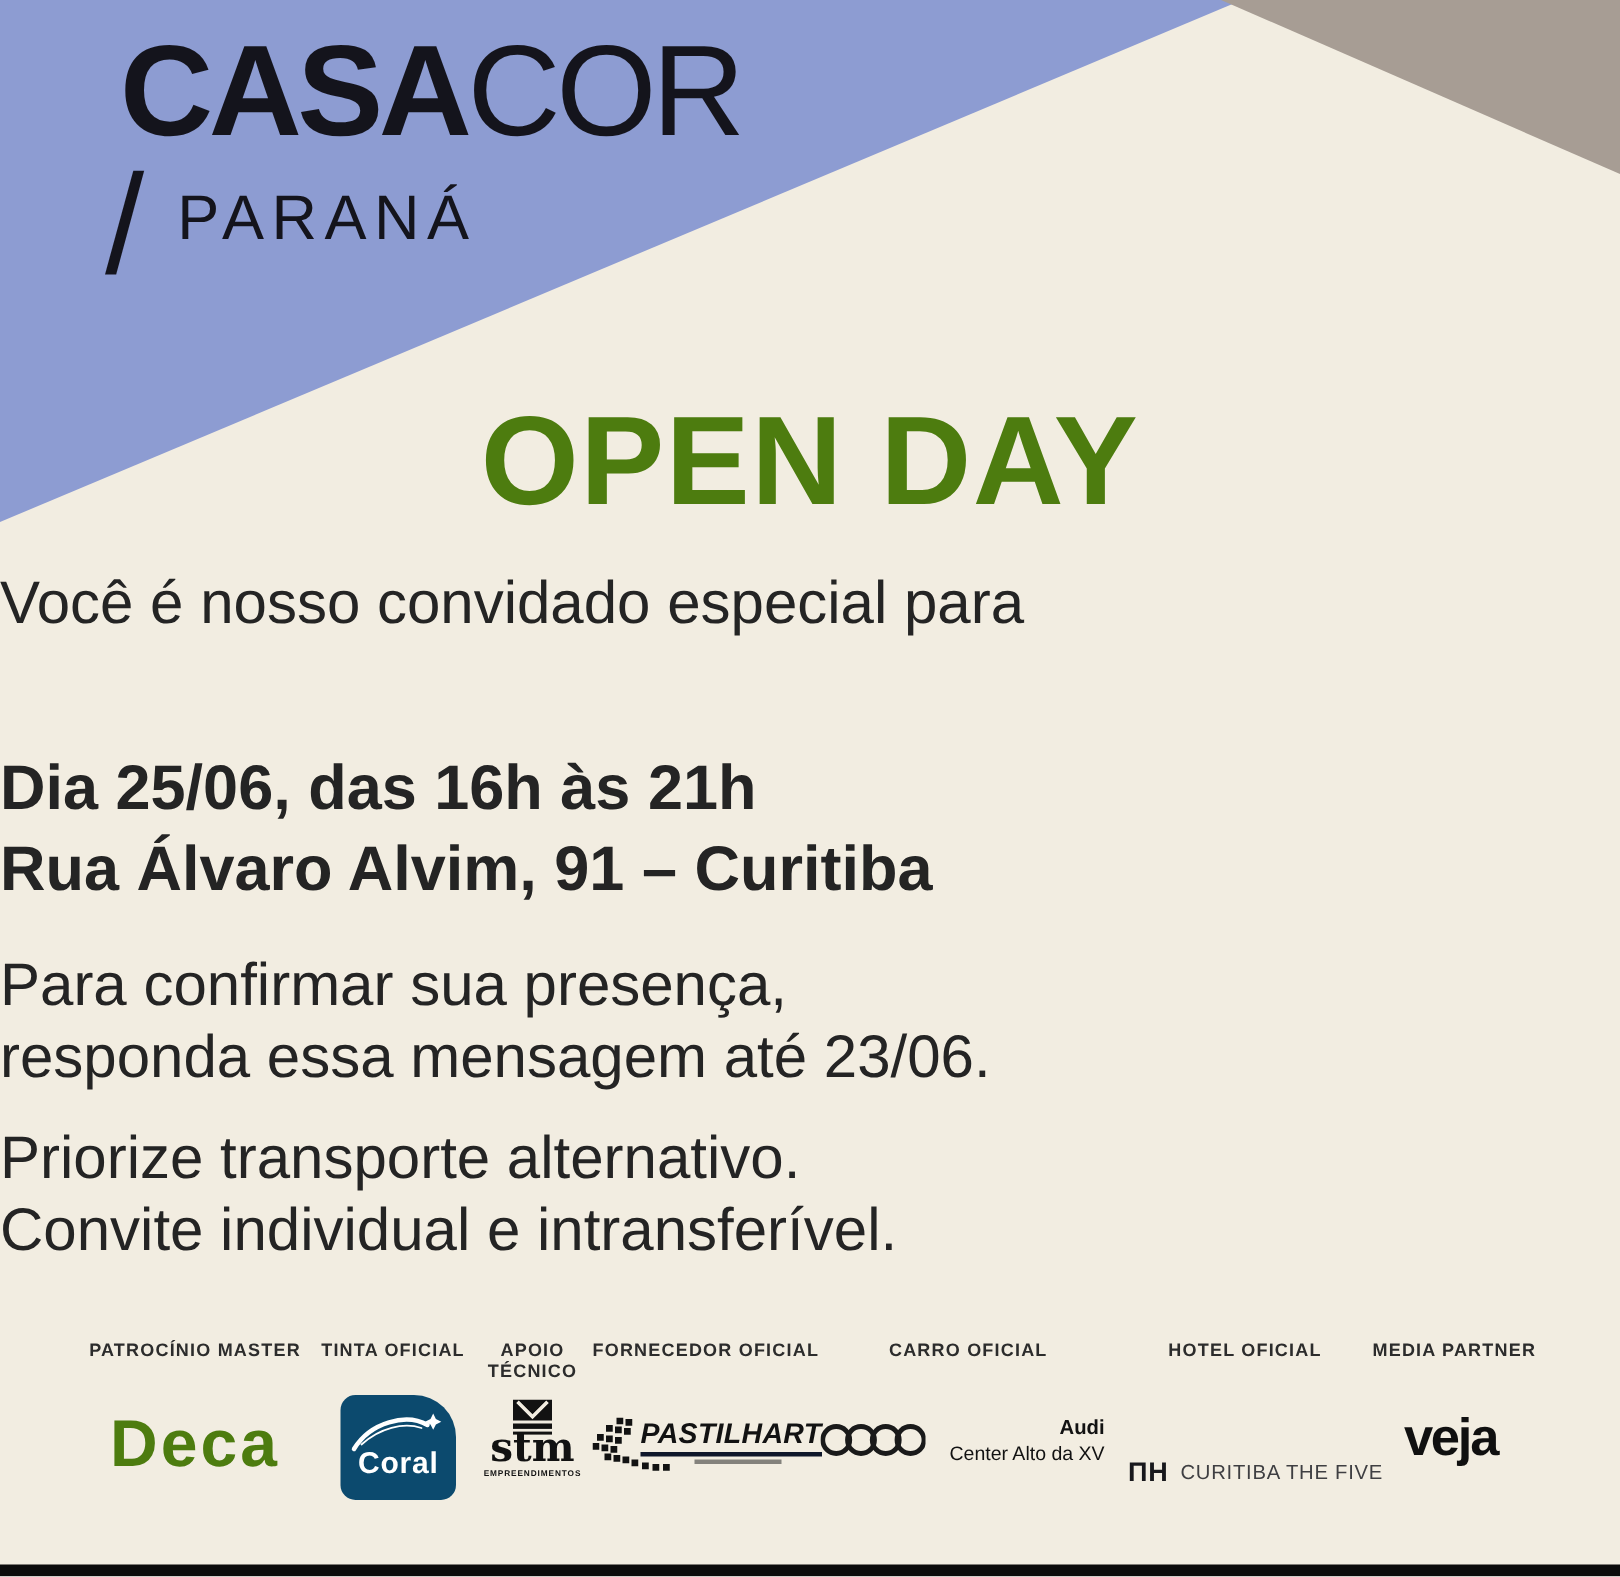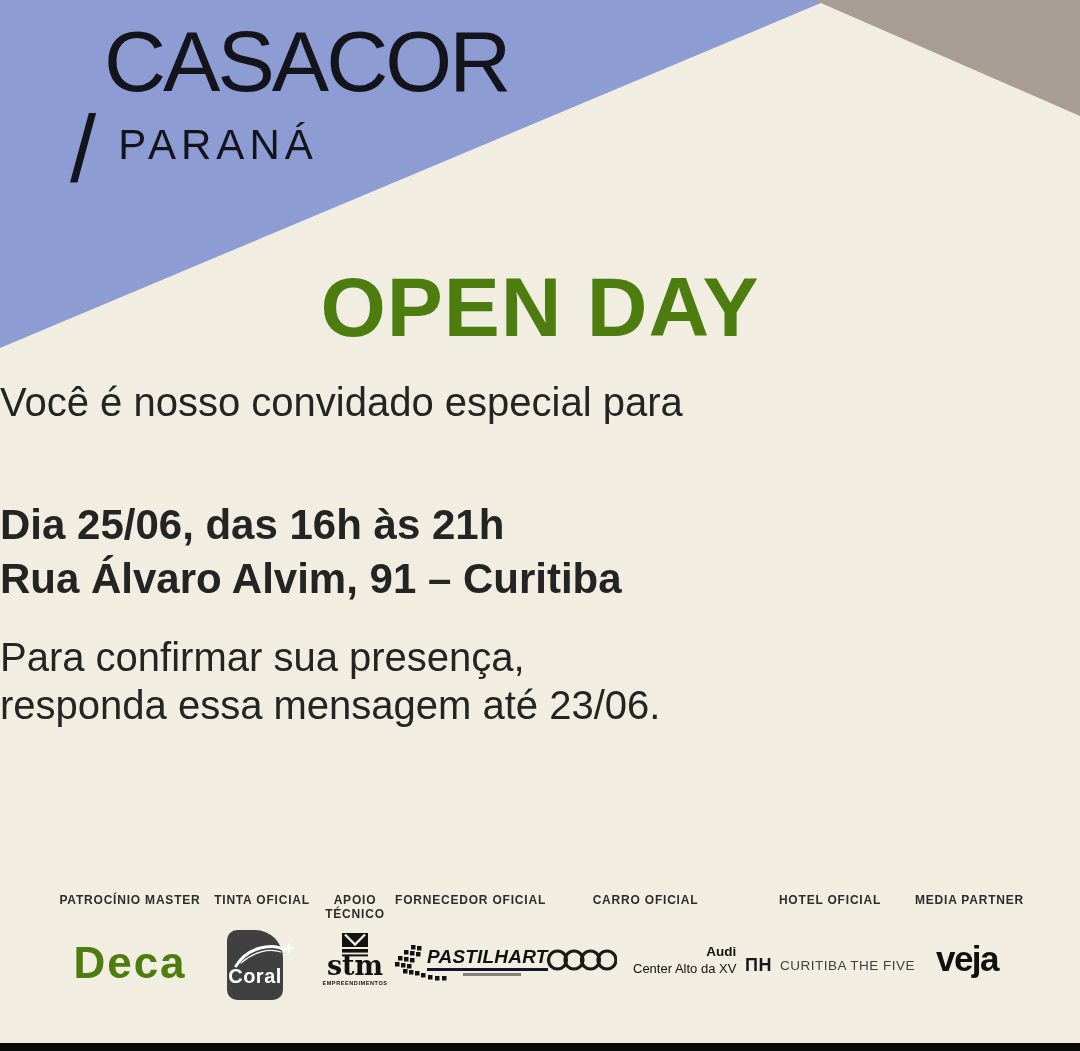--- a/index.html
+++ b/index.html
@@ -10,21 +10,21 @@
     -webkit-font-smoothing:antialiased;
   }
   
   .blue-wedge{position:absolute;inset:0;background:#8d9cd2;
     clip-path:polygon(0 0,828px 0,0 348px);}
   .taupe-wedge{position:absolute;inset:0;background:#a79d94;
     clip-path:polygon(814px 0,1080px 0,1080px 116px);}
   
   .brand{position:absolute;left:80px;top:18px;z-index:2;color:#14141c;}
   .brand-word{font-size:86px;line-height:1;letter-spacing:-3px;white-space:nowrap;}
-  .brand-word .b{font-weight:400;margin-left:24px;}
+  .brand-word .b{font-weight:700;}
   .brand-word .l{font-weight:300;}
   .brand-region{display:flex;align-items:flex-end;margin-top:2px;margin-left:-10px;}
   .brand-slash{font-size:94px;font-weight:300;line-height:.8;transform:translateY(6px);}
   .brand-region-text{font-size:42px;font-weight:400;letter-spacing:5px;margin-left:22px;
     margin-bottom:12px;}
   
   .headline{position:absolute;left:0;top:252px;width:100%;margin:0;text-align:center;
     font-size:84px;line-height:110px;font-weight:800;letter-spacing:1px;color:#4d7c0f;z-index:1;}
   
   .para{position:absolute;left:0;width:100%;margin:0;color:#242424;}
@@ -39,43 +39,43 @@
   .sponsor-label.wrap{white-space:normal;}
   .s-deca{left:58px;width:144px;}
   .s-coral{left:212px;width:100px;}
   .s-stm{left:317px;width:76px;}
   .s-pastilhart{left:395px;width:145px;}
   .s-audi{left:543px;width:205px;}
   .s-nh{left:752px;width:156px;}
   .s-veja{left:915px;width:104px;}
   .logo-deca{position:absolute;top:48px;left:0;width:100%;font-size:44px;font-weight:700;
     letter-spacing:2px;color:#4d7c0f;line-height:1;}
-  .coral-box{position:absolute;top:37px;left:50%;margin-left:-35px;width:56px;height:70px;
-    background:#404040;border-radius:10px 28px 10px 10px;}
+  .coral-box{position:absolute;top:37px;left:50%;margin-left:-35px;width:77px;height:70px;
+    background:#0c4a6e;border-radius:10px 28px 10px 10px;}
   .coral-swoosh{position:absolute;left:2px;top:6px;}
   .coral-text{position:absolute;top:36px;left:0;width:100%;color:#ffffff;font-size:20px;
     font-weight:700;letter-spacing:.5px;line-height:1;}
   .stm-logo{position:absolute;top:40px;left:0;width:100%;color:#121212;}
   .stm-mark{width:26px;margin:0 auto;display:block;}
   .stm-text{font-family:"DejaVu Serif","Liberation Serif",serif;font-size:27px;font-weight:700;
     line-height:1;margin-top:-5px;}
   .stm-sub{font-size:5.5px;letter-spacing:.6px;margin-top:1px;font-weight:700;}
   .pastilhart{position:absolute;top:50px;left:0;width:100%;height:46px;}
   .pastilhart-checker{position:absolute;left:0;top:2px;}
   .pastilhart-text{position:absolute;left:32px;top:4px;font-size:19px;font-style:italic;
     font-weight:800;letter-spacing:.2px;color:#121212;border-bottom:3px solid #0f172a;
     padding-bottom:1px;line-height:1.05;white-space:nowrap;}
   .pastilhart-sub{position:absolute;left:68px;top:30px;width:58px;height:3px;background:#2a2a2a;
     opacity:.55;}
   .audi{position:absolute;top:50px;left:4px;display:flex;align-items:center;gap:16px;}
   .audi-text{text-align:right;color:#121212;line-height:1.3;}
   .audi-name{font-weight:700;font-size:13.5px;}
   .audi-sub{font-size:13px;}
-  .nh{position:absolute;top:62px;left:0;width:100%;display:flex;align-items:center;
-    justify-content:center;gap:8px;white-space:nowrap;}
+  .nh{position:absolute;top:78px;left:0;width:100%;display:flex;align-items:center;
+    justify-content:space-between;gap:8px;white-space:nowrap;}
   .nh-mark{font-size:18px;font-weight:700;letter-spacing:.5px;color:#18181c;}
   .nh-sub{font-size:13.5px;color:#3f3f42;letter-spacing:.5px;font-weight:400;}
   .veja{position:absolute;top:48px;left:0;width:100%;font-size:35px;font-weight:700;
     letter-spacing:-1.5px;color:#101010;line-height:1;}
   .bottom-bar{position:absolute;left:0;top:1043px;width:100%;height:8px;background:#0b0b0b;}
 </style>
 </head>
 <body>
 
 <div class="canvas">
@@ -100,20 +100,24 @@
   <p class="para p-event">
     <span>Dia 25/06, das 16h às 21h</span><br>
     <span>Rua Álvaro Alvim, 91 – Curitiba</span>
   </p>
 
   <p class="para p-rsvp">
     <span>Para confirmar sua presença,</span><br>
     <span>responda essa mensagem até 23/06.</span>
   </p>
 
+  <p class="para p-notes">
+    <span>Priorize transporte alternativo.</span><br>
+    <span>Convite individual e intransferível.</span>
+  </p>
 
   <div class="sponsor s-deca">
     <div class="sponsor-label">PATROCÍNIO MASTER</div>
     <div class="logo-deca">Deca</div>
   </div>
 
   <div class="sponsor s-coral">
     <div class="sponsor-label">TINTA OFICIAL</div>
     <div class="coral-box">
       <svg class="coral-swoosh" width="66" height="34" viewBox="0 0 66 34">

